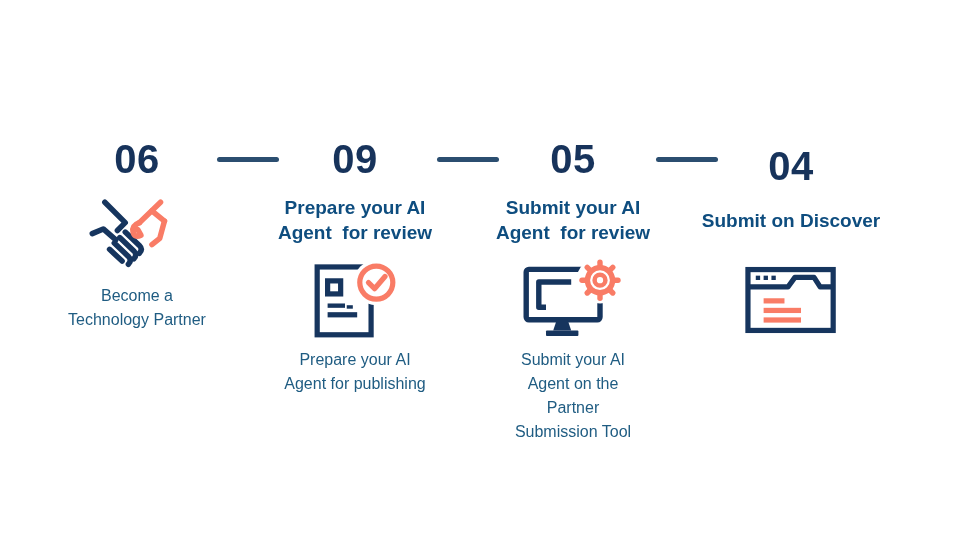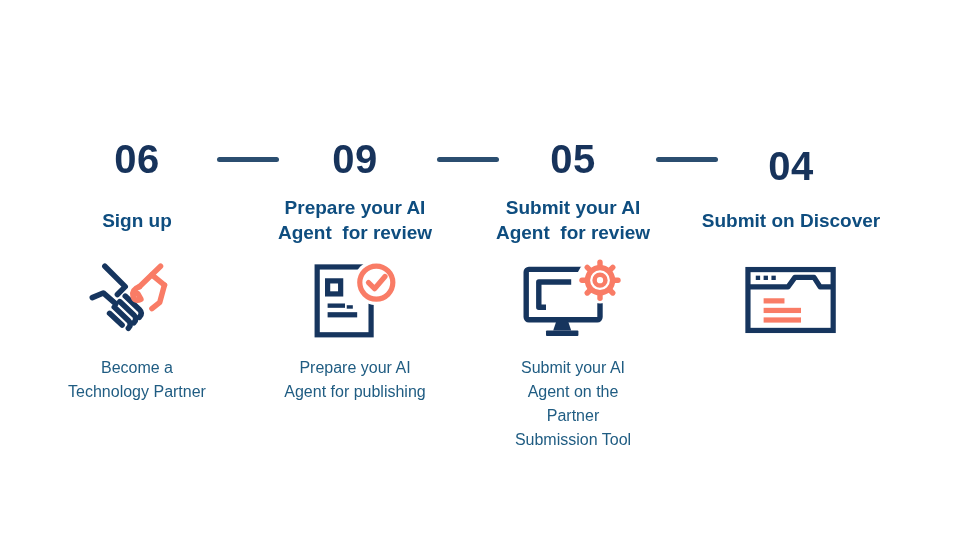--- a/index.html
+++ b/index.html
@@ -56,21 +56,20 @@
     text-align: center;
     white-space: pre-wrap;
   }
   .step-icon-row {
     height: 96px;
     display: flex;
     align-items: center;
     justify-content: center;
   }
   .step-desc {
-    margin-top: 8px;
     font-size: 16px;
     line-height: 24px;
     color: #1f5c82;
     text-align: center;
     white-space: pre-line;
   }
   .connector {
     position: absolute;
     height: 5px;
     width: 62px;
@@ -90,23 +89,20 @@
 
   <div class="connector connector-1"></div>
   <div class="connector connector-2"></div>
   <div class="connector connector-3"></div>
 
   <div class="steps">
 
     <div class="step">
       <div class="step-number-row">
         <div class="step-number">06</div>
-      </div>
-      <div class="step-title-row">
-        <div class="step-title">Sign up</div>
       </div>
       <div class="step-icon-row">
         <span class="icon-wrap">
           <svg width="102" height="88" viewBox="0 0 130 110">
             <g fill="none" stroke="#16355e" stroke-width="7" stroke-linecap="round" stroke-linejoin="round">
               <path d="M24 12 L50 38 L40 48"></path>
               <path d="M8 52 L22 46 L38 60"></path>
               <path d="M50 50 L68 67 Q73 72 68 77"></path>
               <path d="M43 57 L61 74 Q66 79 61 84"></path>
               <path d="M36 64 L54 81 Q59 86 54 91"></path>

